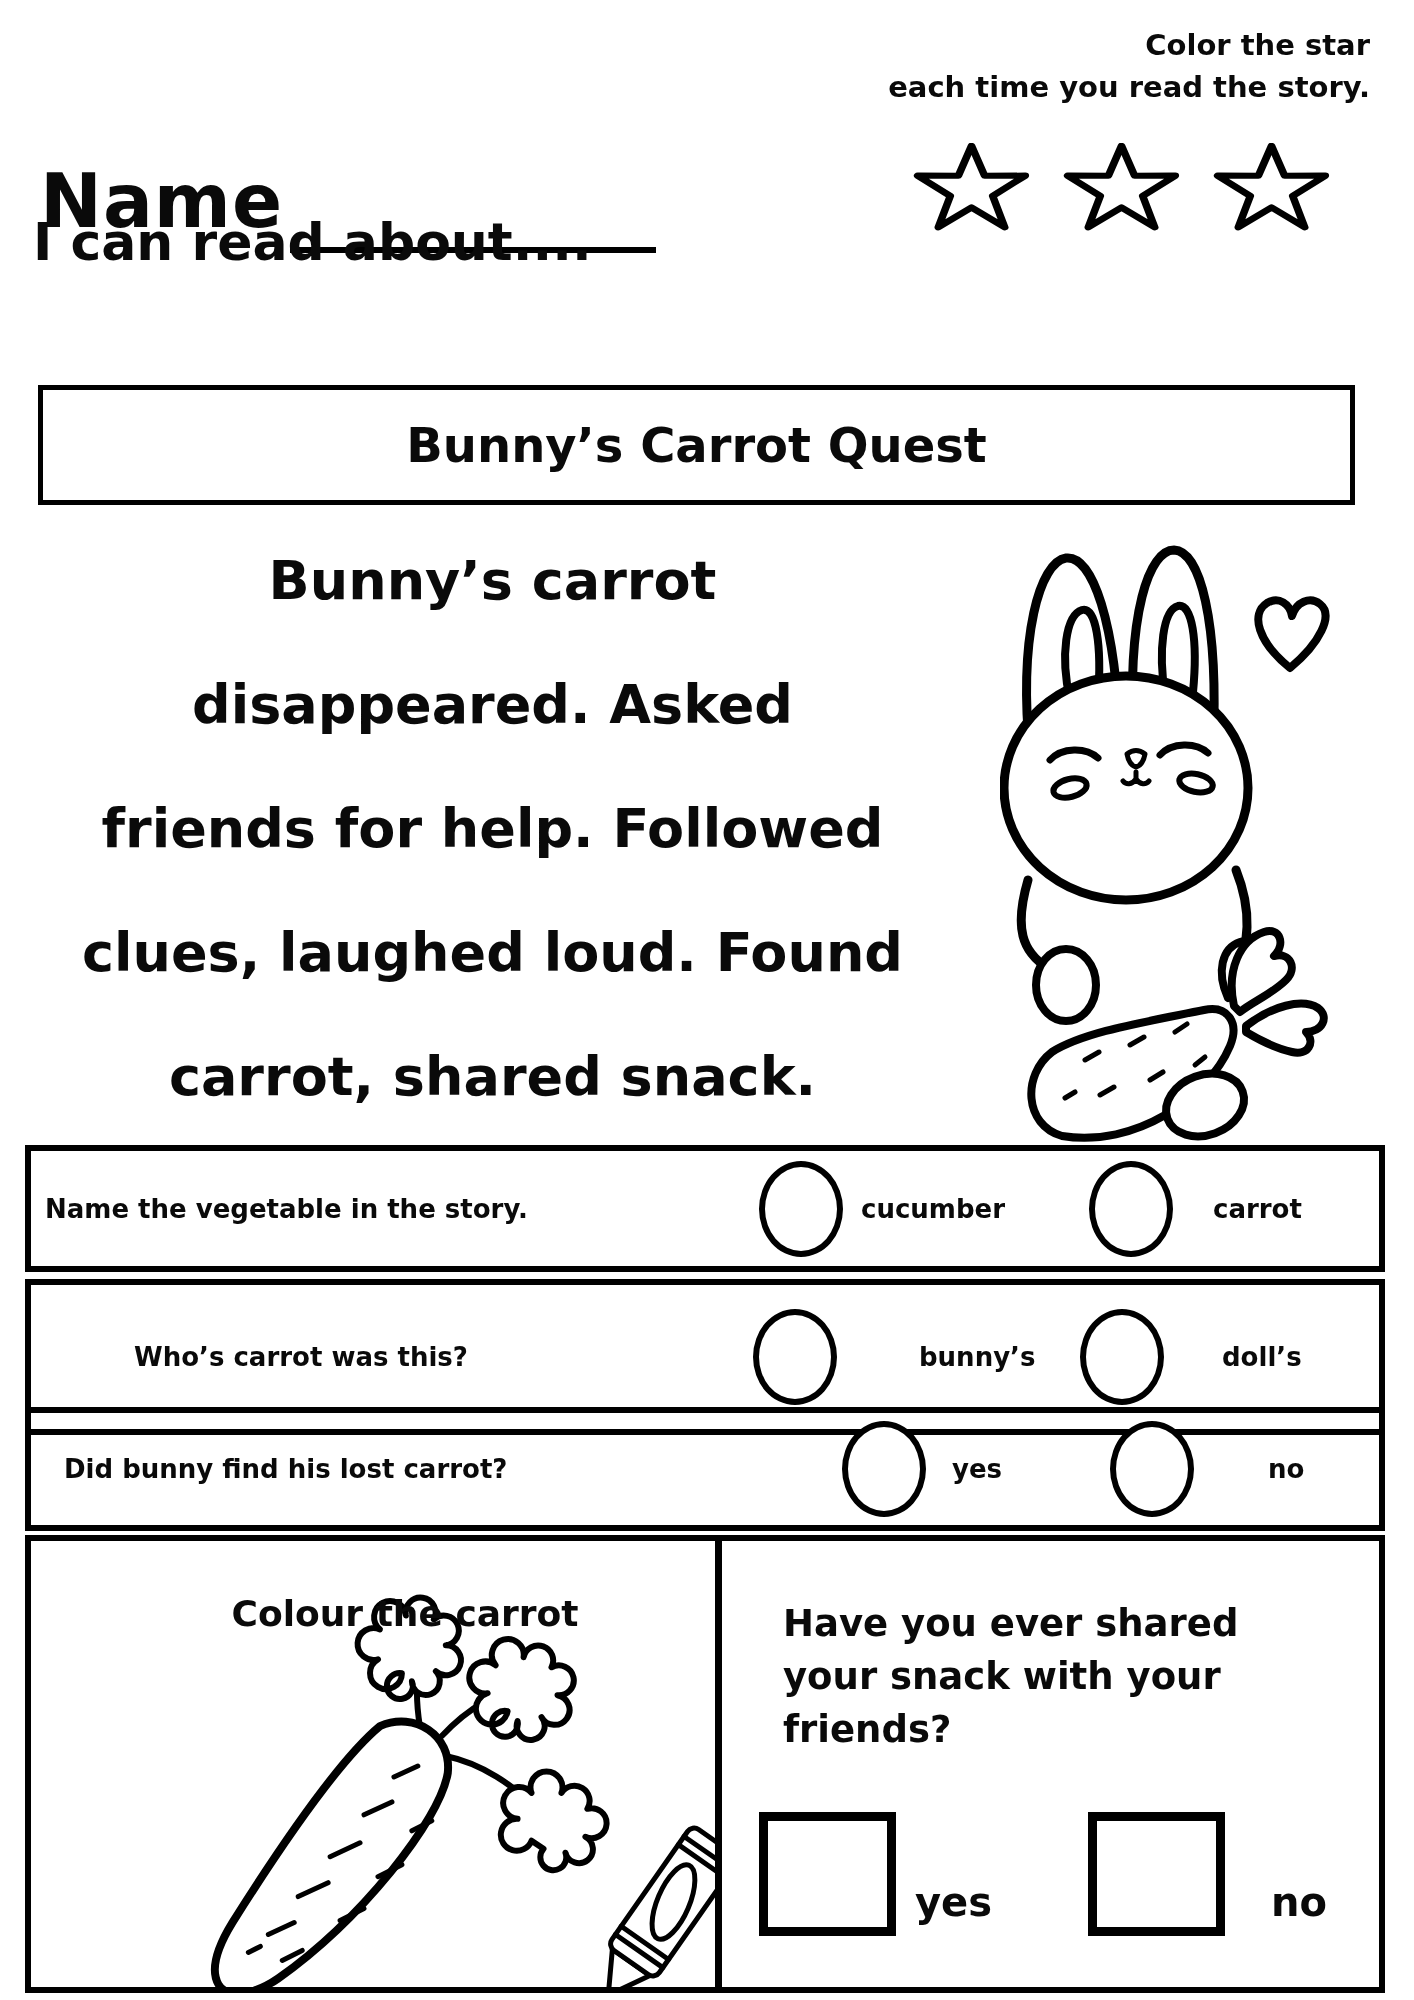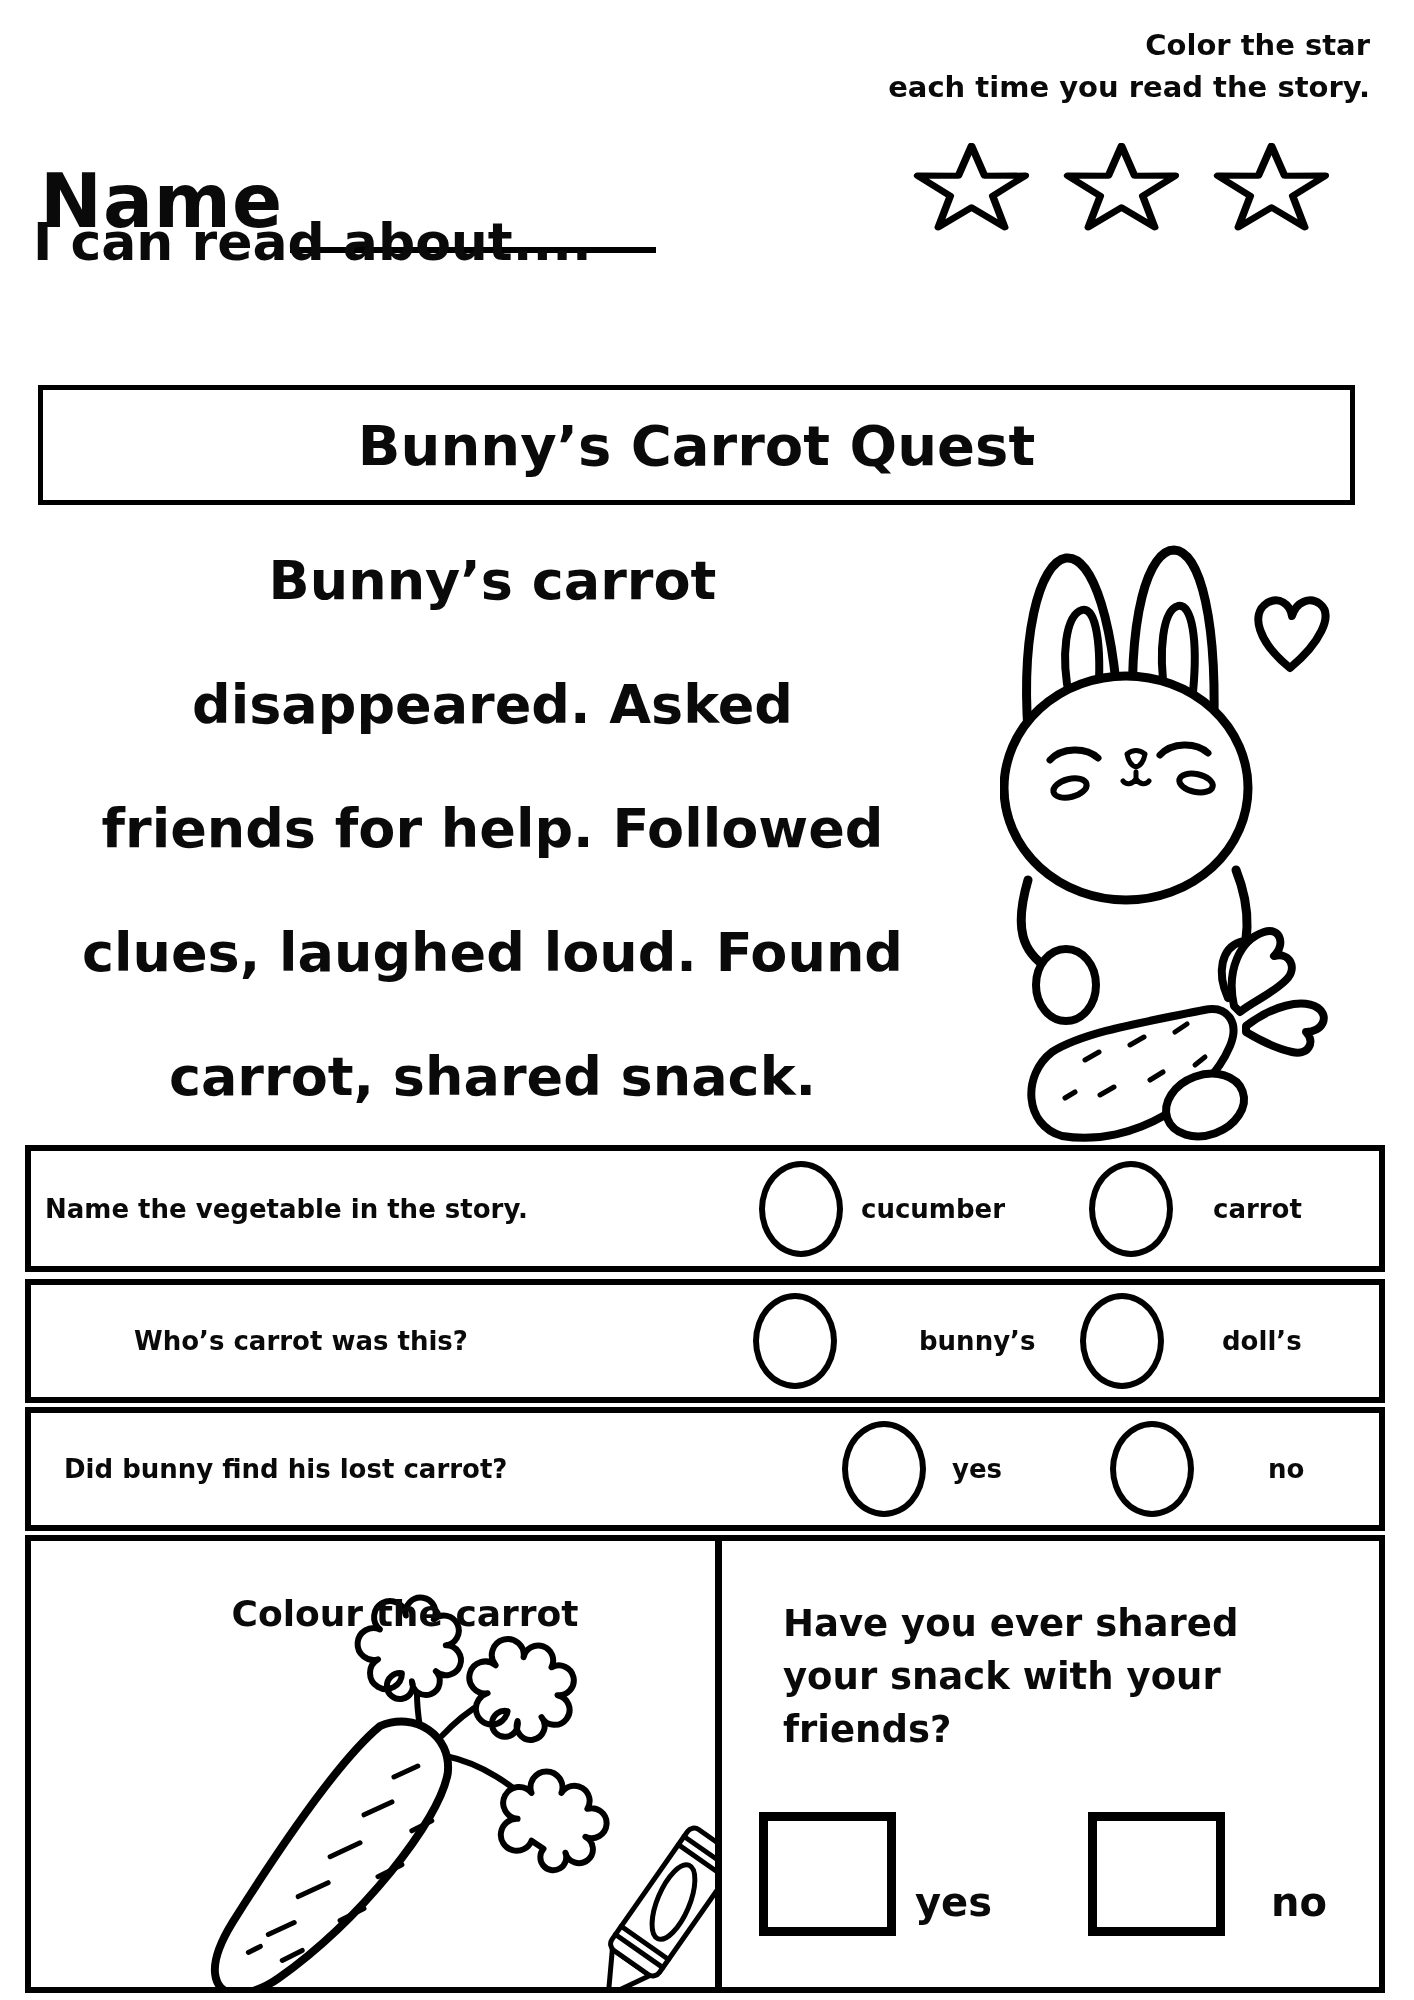--- a/index.html
+++ b/index.html
@@ -16,33 +16,33 @@
   .star-instr{left:880px;width:490px;text-align:right;font-size:29px;line-height:34px;}
   .star-instr.l1{top:28px;}
   .star-instr.l2{top:70px;}
   .star{top:143px;width:117px;height:90px;}
   .star.s1{left:913px;} .star.s2{left:1063px;} .star.s3{left:1213px;}
   .intro{left:33px;top:212px;font-size:52px;}
   
   .title-box{
     left:38px;top:385px;width:1317px;height:120px;border:5px solid #000;
     box-sizing:border-box;display:flex;align-items:center;justify-content:center;
-    font-size:56px;
+    font-size:48px;
   }
   
   .story{left:20px;top:518px;width:945px;text-align:center;font-size:54px;}
   .story .line{height:124px;display:flex;align-items:center;justify-content:center;white-space:nowrap;}
   .bunny{left:1000px;top:540px;width:340px;height:610px;}
   
   .qrow{
     left:25px;width:1360px;border:6px solid #000;box-sizing:border-box;
     font-size:26px;
   }
   .qrow.r1{top:1145px;height:127px;}
-  .qrow.r2{top:1279px;height:124px;}
+  .qrow.r2{top:1279px;height:156px;}
   .qrow.r3{top:1407px;height:124px;padding-left:21px;}
   .qrow .prompt, .qrow .opt{position:absolute;top:50%;transform:translateY(-50%);white-space:nowrap;}
   .qrow .circle{
     position:absolute;top:50%;transform:translateY(-50%);
     width:84px;height:96px;border:6px solid #000;border-radius:50%;
     box-sizing:border-box;background:#fff;
   }
   .r1 .prompt{left:14px;} .r1 .c1{left:728px;} .r1 .o1{left:830px;} .r1 .c2{left:1058px;} .r1 .o2{left:1182px;}
   .r2 .prompt{left:103px;} .r2 .c1{left:722px;} .r2 .o1{left:888px;} .r2 .c2{left:1049px;} .r2 .o2{left:1191px;}
   .r3 .prompt{left:33px;} .r3 .c1{left:811px;} .r3 .o1{left:921px;} .r3 .c2{left:1079px;} .r3 .o2{left:1237px;}

